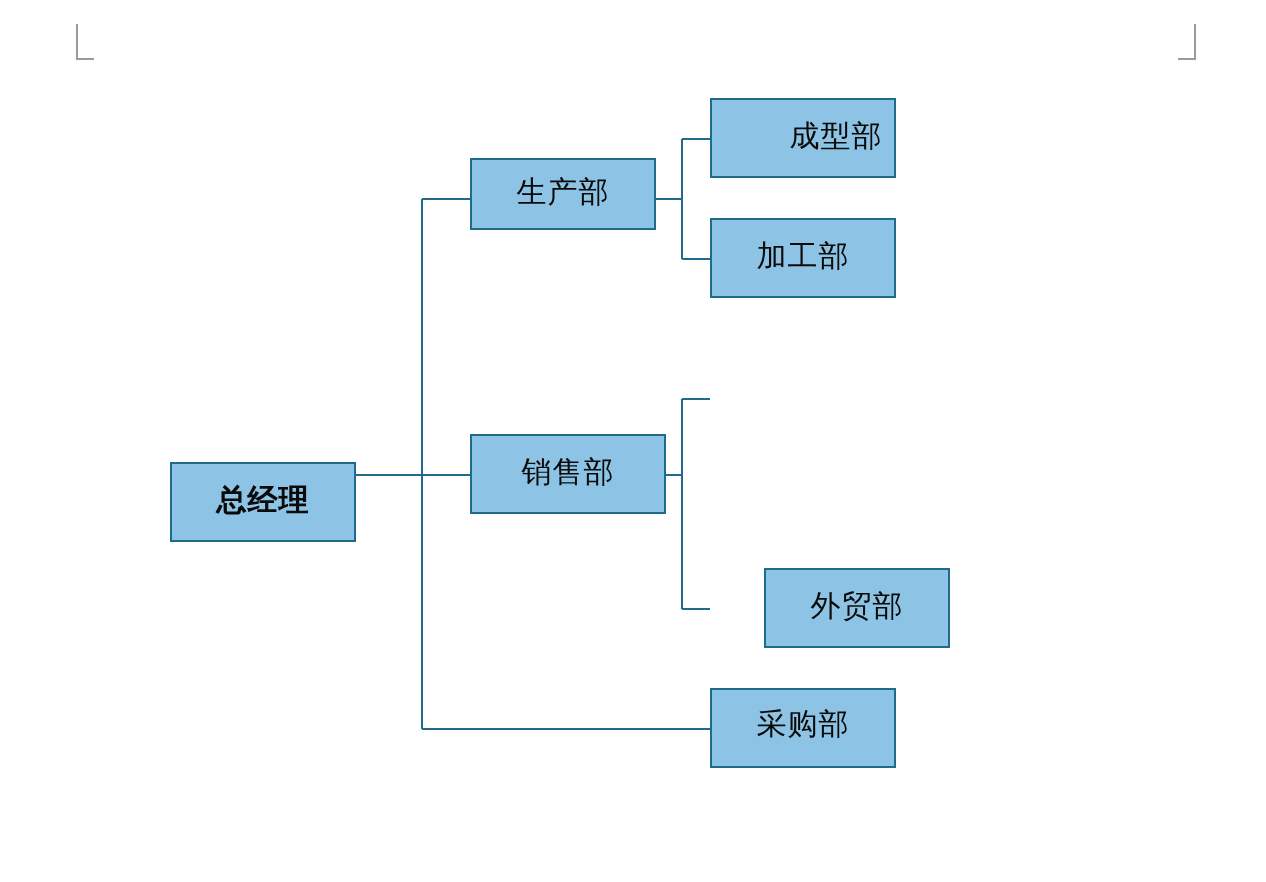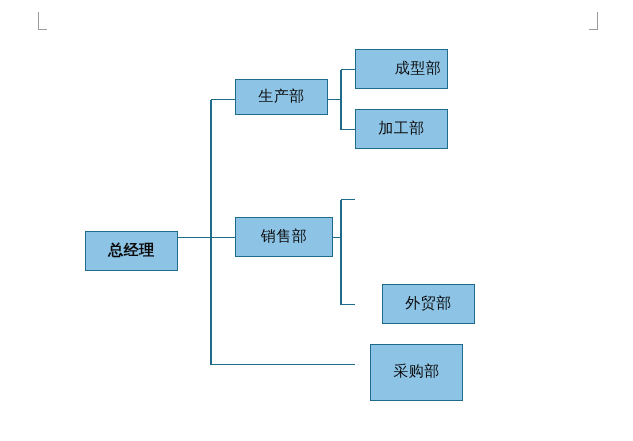--- a/index.html
+++ b/index.html
@@ -114,21 +114,21 @@
   </div>
 
   <div class="node" style="left:235px; top:79px; width:93px; height:36px;">
     <span class="node-label">生产部</span>
   </div>
 
   <div class="node" style="left:235px; top:217px; width:98px; height:40px;">
     <span class="node-label">销售部</span>
   </div>
 
-  <div class="node" style="left:370px; top:344px; width:93px; height:57px;font-family:Liberation Serif, serif;">
+  <div class="node" style="left:355px; top:344px; width:93px; height:40px;font-family:Liberation Serif, serif;">
     <span class="node-label">采购部</span>
   </div>
 
   <div class="node" style="left:355px; top:49px; width:93px; height:40px;padding-left:33px;">
     <span class="node-label">成型部</span>
   </div>
 
   <div class="node" style="left:355px; top:109px; width:93px; height:40px;">
     <span class="node-label">加工部</span>
   </div>

